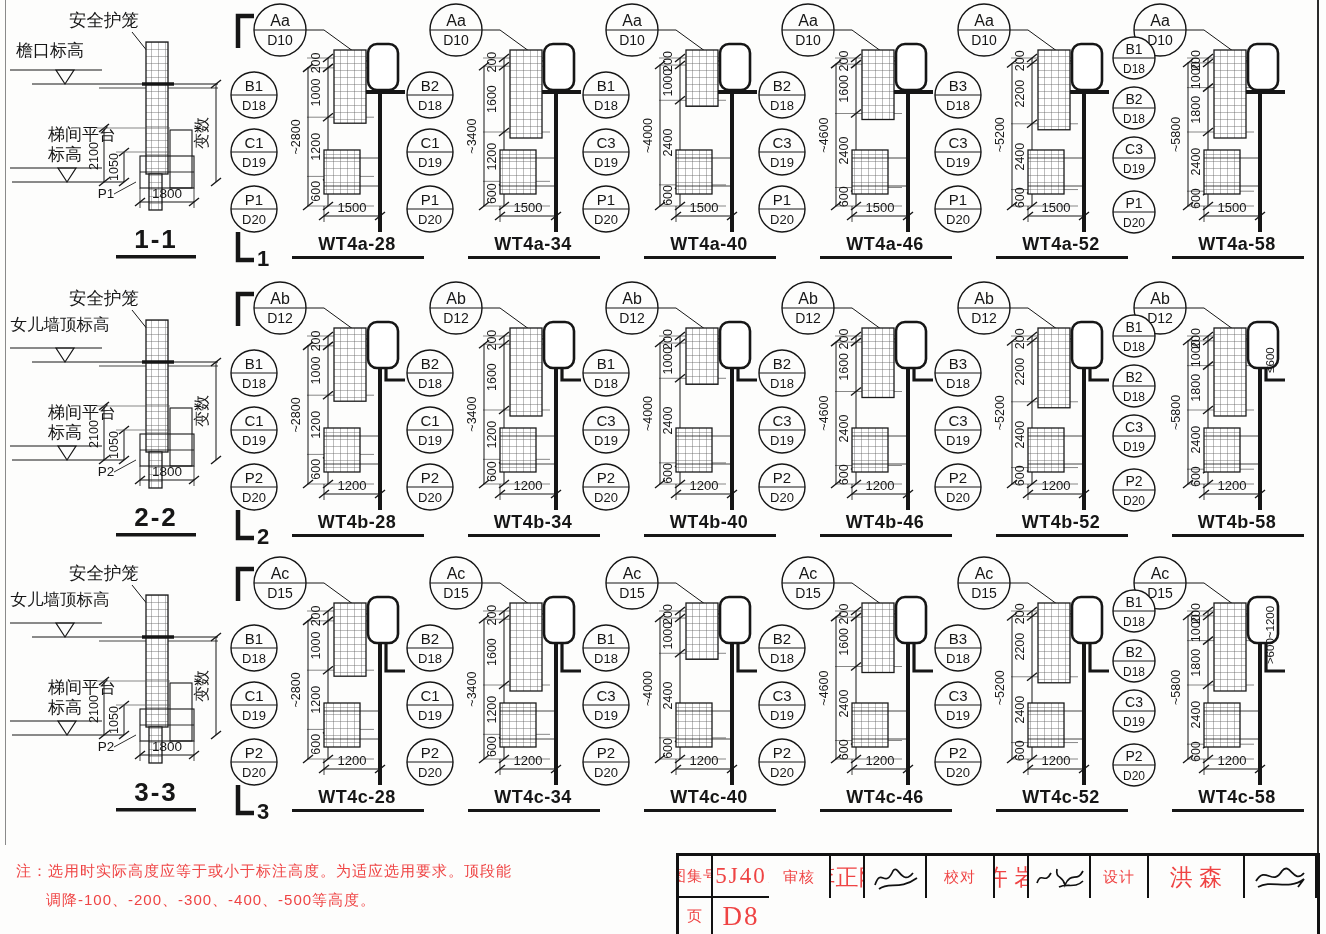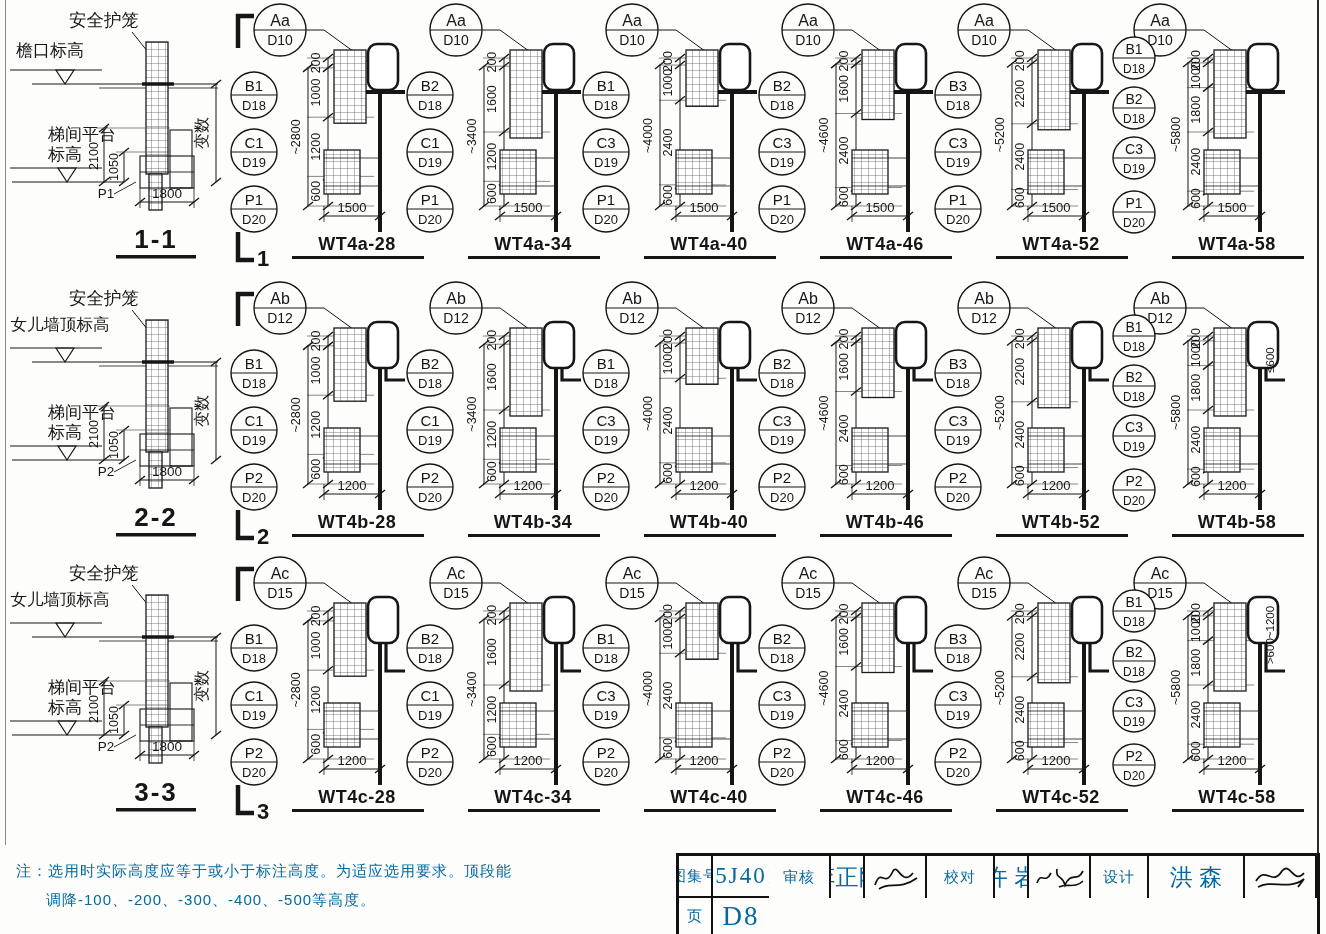--- a/index.html
+++ b/index.html
@@ -1,17 +1,17 @@
 <!DOCTYPE html>
 <html><head>
 <meta charset="utf-8">
 <style>
   html,body{margin:0;padding:0;background:#e8e8e8;}
   .page{position:relative;width:1326px;height:934px;background:#fdfdfc;overflow:hidden;
-        font-family:"Liberation Sans",sans-serif;color:#0369a1;}
+        font-family:"Liberation Sans",sans-serif;color:#ef4444;}
   .page svg{position:absolute;overflow:visible;}
   svg text{fill:#161616;font-family:"Liberation Sans",sans-serif;}
   .border-right{position:absolute;top:0;width:2px;height:934px;background:#2a2a2a;}
   .border-left{position:absolute;top:0;width:1px;height:845px;background:#8a8a8a;}
   .note{position:absolute;left:16px;top:856px;font-size:15px;line-height:1.95;letter-spacing:1px;}
   .note .ind{margin-left:30px;}
   
   .tb{position:absolute;left:676px;top:853px;width:644px;height:84px;background:#fdfdfc;
       border:3px solid #111;box-sizing:border-box;display:grid;
       grid-template-columns:34px 56px 62px 34px 62px 68px 34px 62px 58px 96px 1fr;

